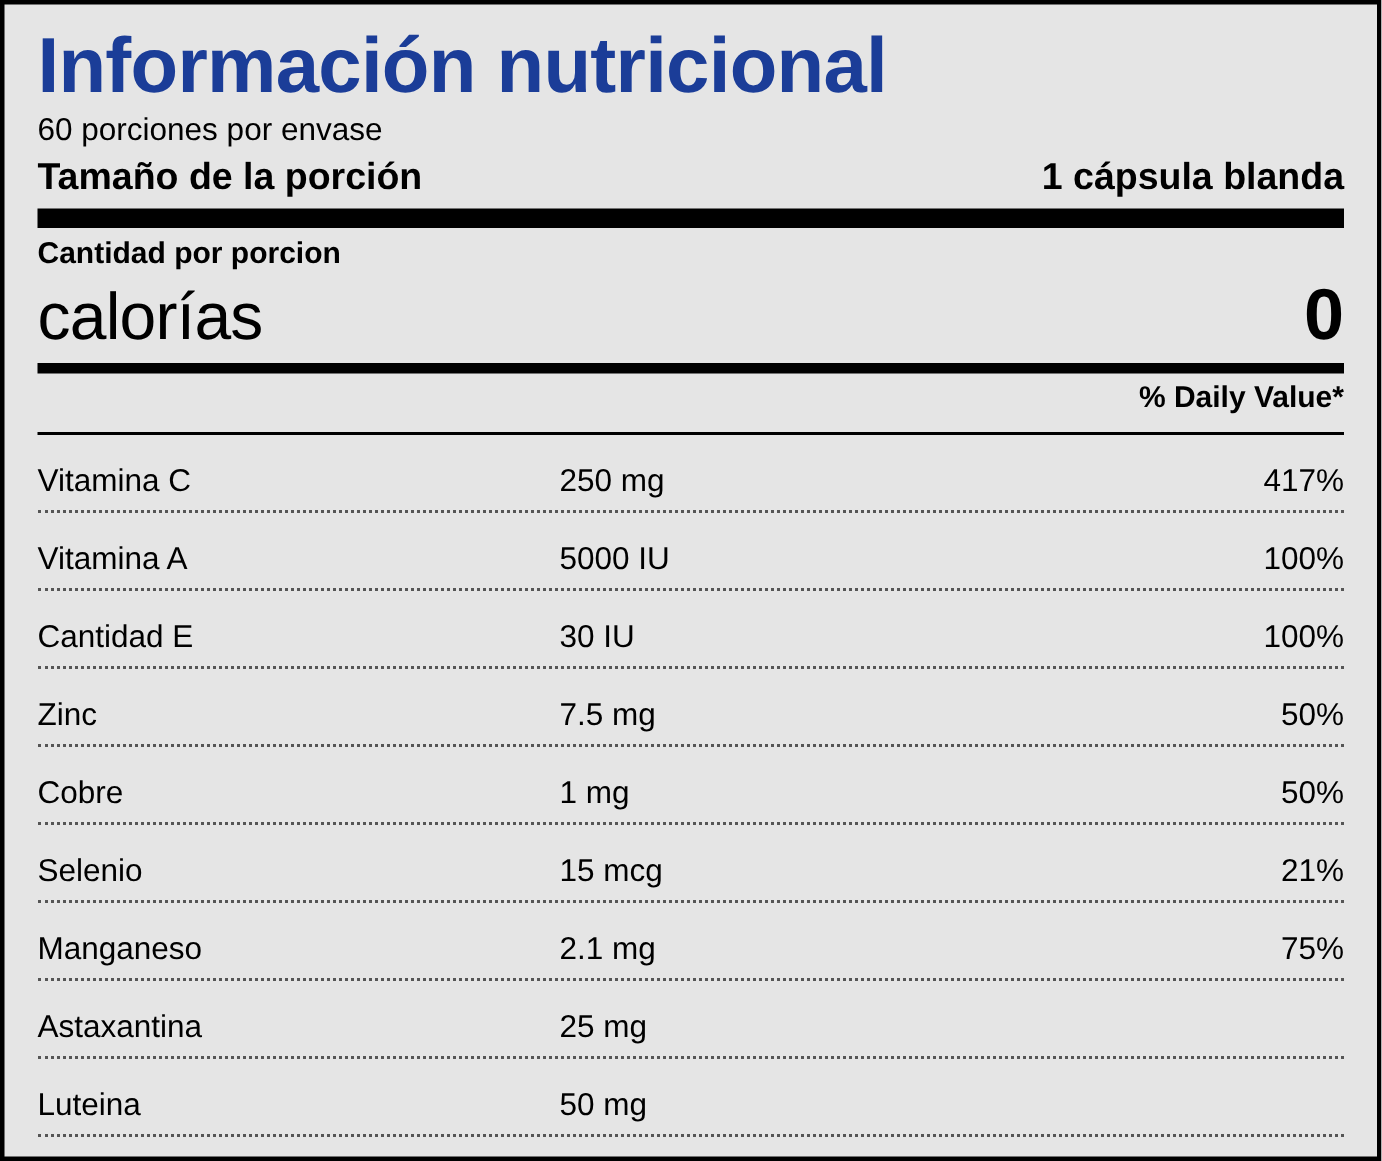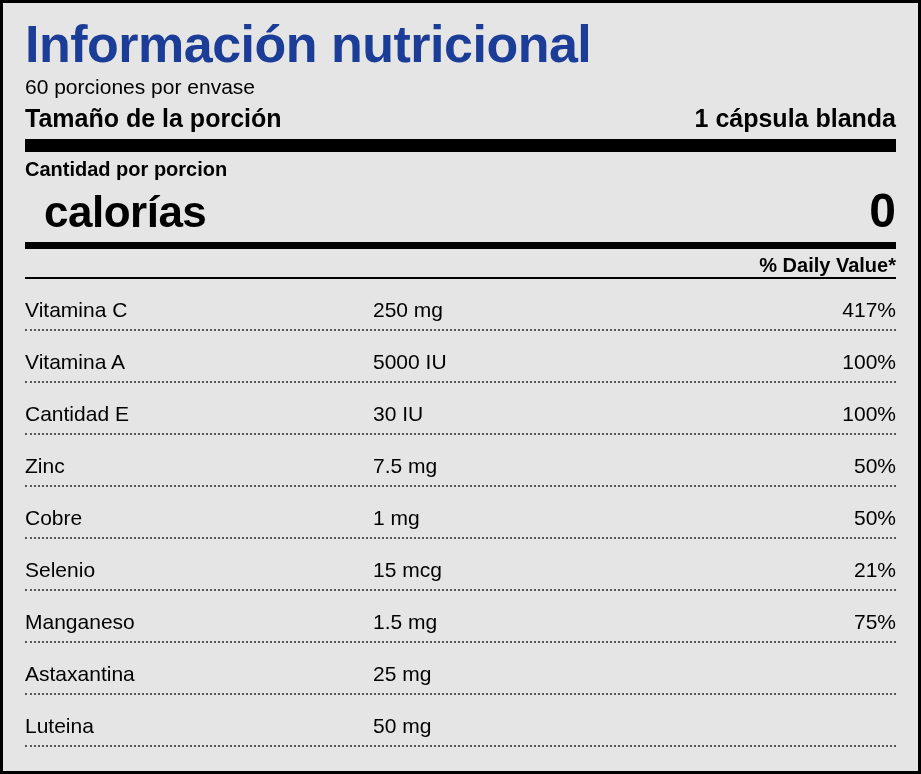--- a/index.html
+++ b/index.html
@@ -63,33 +63,32 @@
     padding: 6px 0 2px 0;
   }
   .calories-row {
     display: flex;
     justify-content: space-between;
     align-items: baseline;
     padding-bottom: 4px;
   }
   .calories-label {
     font-size: 44px;
-    font-weight: bold;
+    font-weight: normal;
     letter-spacing: -0.5px;
-    margin-left: 19px;
   }
   .calories-value {
     font-size: 48px;
     font-weight: bold;
   }
   .dv-header {
     text-align: right;
     font-size: 20px;
     font-weight: bold;
-    padding: 5px 0 0 0;
+    padding: 5px 0 11px 0;
   }
   .nutrient-row {
     display: flex;
     align-items: baseline;
     font-size: 21px;
     padding: 8px 0 7px 0;
     border-bottom: 2px dotted #555555;
     margin-top: 11px;
   }
   .nutrient-row:last-child {
@@ -162,21 +161,21 @@
         <span class="n-amount">1 mg</span>
         <span class="n-dv">50%</span>
       </div>
       <div class="nutrient-row">
         <span class="n-name">Selenio</span>
         <span class="n-amount">15 mcg</span>
         <span class="n-dv">21%</span>
       </div>
       <div class="nutrient-row">
         <span class="n-name">Manganeso</span>
-        <span class="n-amount">1.5 mg</span>
+        <span class="n-amount">2.1 mg</span>
         <span class="n-dv">75%</span>
       </div>
       <div class="nutrient-row">
         <span class="n-name">Astaxantina</span>
         <span class="n-amount">25 mg</span>
         <span class="n-dv"></span>
       </div>
       <div class="nutrient-row">
         <span class="n-name">Luteina</span>
         <span class="n-amount">50 mg</span>

